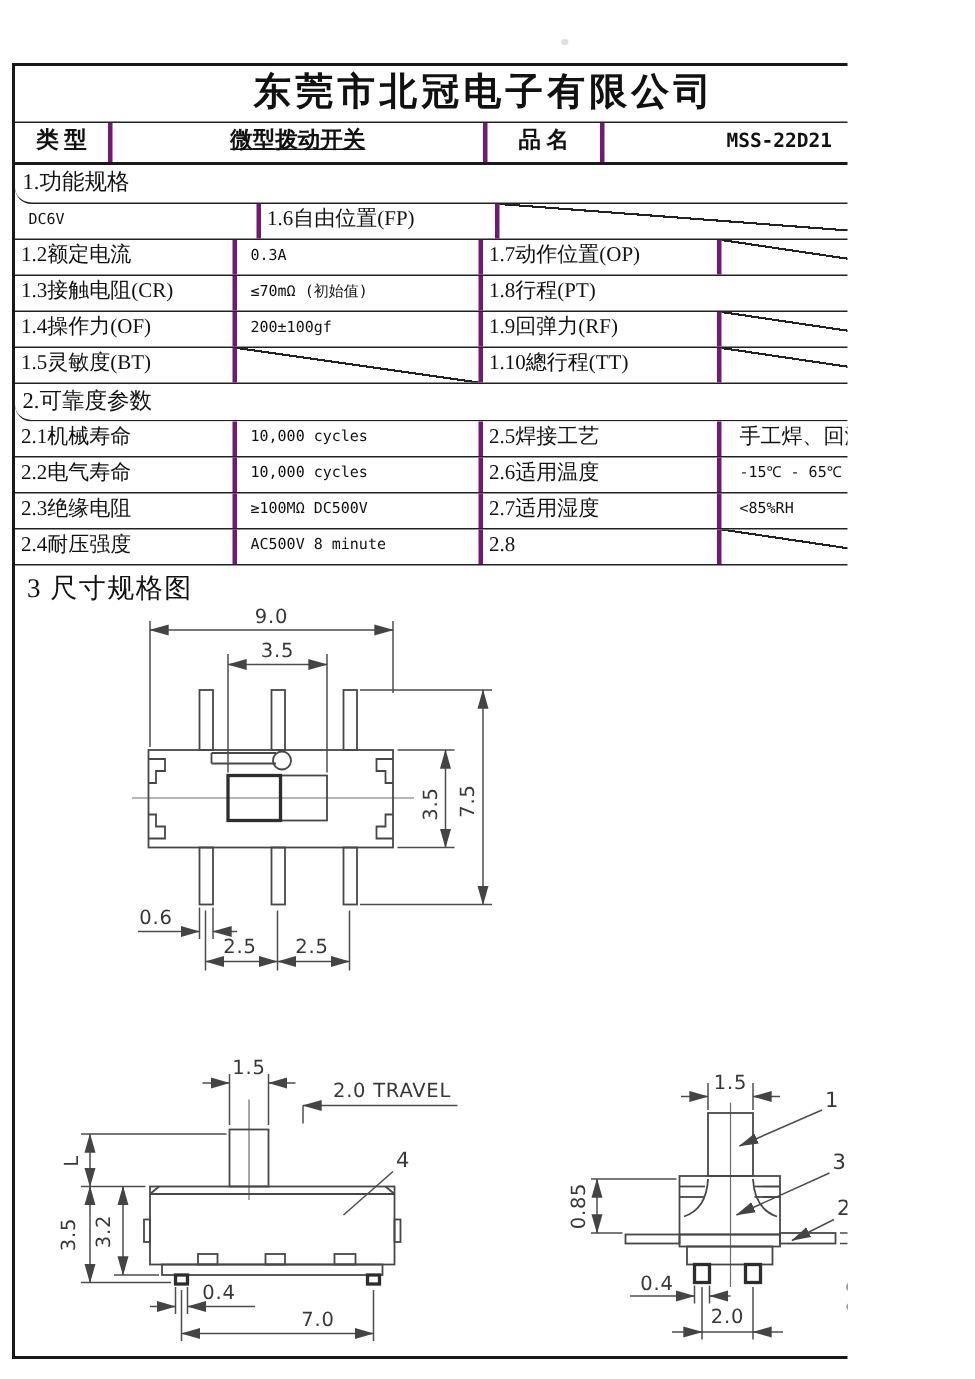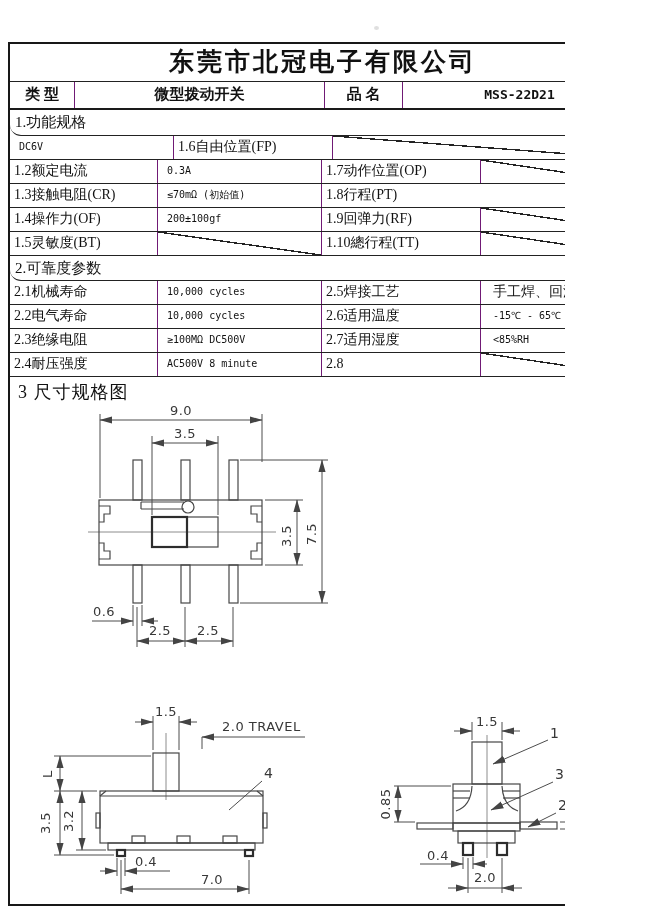--- a/index.html
+++ b/index.html
@@ -2,37 +2,37 @@
 <html><head>
 <meta charset="utf-8">
 <style>
   html,body{margin:0;padding:0;background:#fff;}
   .page{position:relative;width:565px;height:919px;background:#ffffff;overflow:hidden;
         font-family:"Liberation Serif","DejaVu Serif",serif;color:#111;}
   .smudge{position:absolute;left:374px;top:26px;width:5px;height:4px;background:#c9c9c9;border-radius:50%;opacity:.6;}
   .doc{position:absolute;left:8px;top:42px;width:630px;height:864px;border:2px solid #181818;
        box-sizing:border-box;display:flex;flex-direction:column;background:#fff;}
   .row{display:flex;box-sizing:border-box;border-bottom:1px solid #222;flex:0 0 auto;}
-  .cell{box-sizing:border-box;border-right:1px solid #701a75;overflow:hidden;white-space:nowrap;}
+  .cell{box-sizing:border-box;border-right:3px solid #701a75;overflow:hidden;white-space:nowrap;}
   .cell:last-child{border-right:none;}
   .title-row{height:37px;line-height:35px;text-align:center;font-size:25px;font-weight:bold;
              letter-spacing:3px;border-bottom:1px solid #222;}
   .type-row{height:28px;line-height:25px;border-bottom:2px solid #1a1a1a;font-size:15px;}
   .type-row .cell{text-align:center;font-weight:bold;}
   .mono{font-family:"DejaVu Sans Mono","Liberation Mono",monospace;font-weight:normal;font-size:13px;}
   .sec-row{height:26px;line-height:25px;font-size:15px;padding-left:5px;box-sizing:border-box;
            border-bottom:1px solid #222;border-radius:11px;}
   .data-row{height:24px;line-height:22px;font-size:14px;}
   .data-row .lab{padding-left:4px;}
   .data-row .val{padding-left:9px;font-family:"DejaVu Sans Mono","Liberation Mono",monospace;font-size:10px;}
   .na{background-image:linear-gradient(to top right,
        transparent calc(50% - 0.7px), #222 calc(50% - 0.7px),
        #222 calc(50% + 0.7px), transparent calc(50% + 0.7px));}
   
-  .tc1{flex:0 0 65px;} .tc2{flex:0 0 250px;} .tc3{flex:0 0 78px;} .tc4{flex:1 1 auto;}
+  .tc1{flex:0 0 65px;} .tc2{flex:0 0 250px;text-decoration:underline;} .tc3{flex:0 0 78px;} .tc4{flex:1 1 auto;}
   
   .c1{flex:0 0 148px;} .c2{flex:0 0 164px;} .c3{flex:0 0 159px;} .c4{flex:1 1 auto;}
   .draw-cell{flex:1 1 auto;position:relative;}
   .draw-title{font-size:18px;padding:3px 0 0 8px;letter-spacing:1px;}
   
   .overlay{position:absolute;left:0;top:0;pointer-events:none;}
   .ol{stroke:#474747;stroke-width:1.2;fill:none;}
   .bl{stroke:#2d2d2d;stroke-width:2.2;fill:none;}
   .dl{stroke:#4c4c4c;stroke-width:1;fill:none;}
   .cl{stroke:#6e6e6e;stroke-width:.8;fill:none;}

